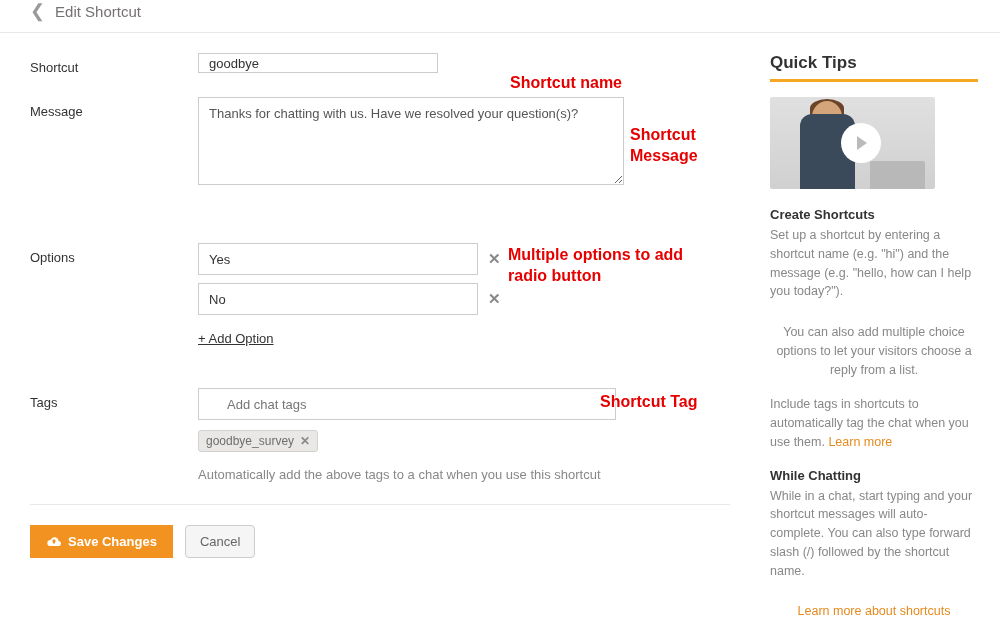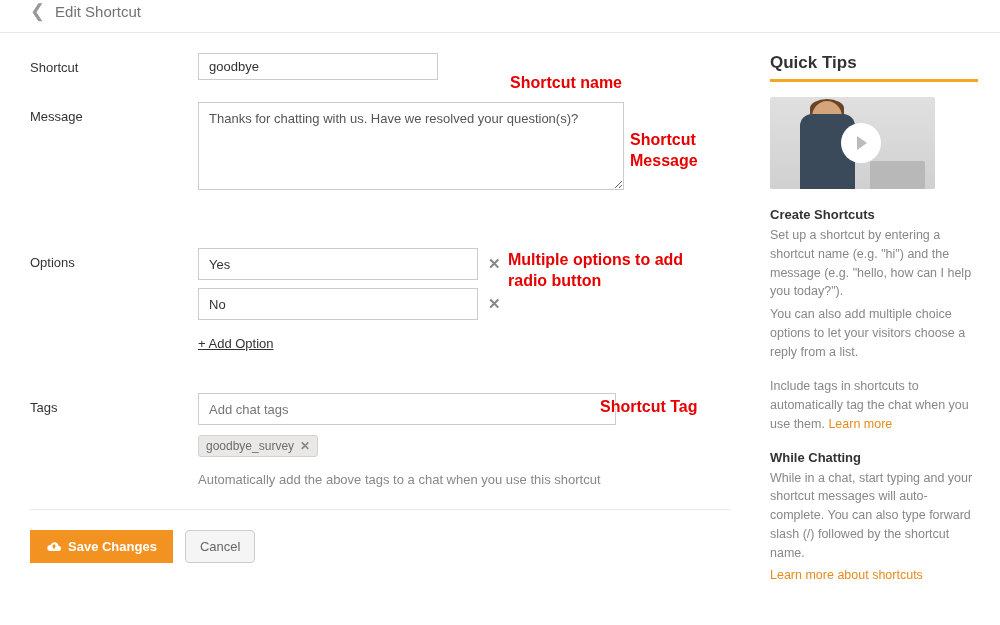--- a/index.html
+++ b/index.html
@@ -50,21 +50,21 @@
   .form-label {
     width: 168px;
     flex-shrink: 0;
     padding-top: 7px;
     color: #333;
     font-size: 13px;
   }
   .form-field { flex: 1; }
   .text-input {
     width: 240px;
-    height: 27px;
+    height: 20px;
     border: 1px solid #ccc;
     padding: 0 10px;
     font-size: 13px;
     font-family: inherit;
     color: #333;
   }
   .textarea-input {
     width: 426px;
     height: 88px;
     border: 1px solid #ccc;
@@ -100,21 +100,21 @@
     text-decoration: underline;
     cursor: pointer;
     font-size: 13px;
     display: inline-block;
     margin-top: 8px;
   }
   .tag-input {
     width: 418px;
     height: 32px;
     border: 1px solid #ccc;
-    padding: 0 10px;
+    padding: 0 28px;
     font-size: 13px;
     font-family: inherit;
     color: #888;
   }
   .tag-chip {
     display: inline-flex;
     align-items: center;
     background: #e9e8e6;
     border: 1px solid #d4d2cf;
     border-radius: 3px;
@@ -250,21 +250,21 @@
     font-size: 13px;
     font-weight: bold;
     color: #333;
     margin-bottom: 4px;
   }
   .tips-body {
     font-size: 12.5px;
     color: #888;
     line-height: 1.5;
   }
-  .tips-body + .tips-body { margin-top: 4px; }
+  .tips-body + .tips-body { margin-top: 22px; text-align: center; }
   .tips-link {
     color: #e68a1e;
     cursor: pointer;
   }
   .annotation {
     position: absolute;
     color: #e60000;
     font-size: 16px;
     font-weight: bold;
     text-shadow: 1px 1px 2px rgba(255,255,255,0.8), -1px -1px 2px rgba(255,255,255,0.8);

